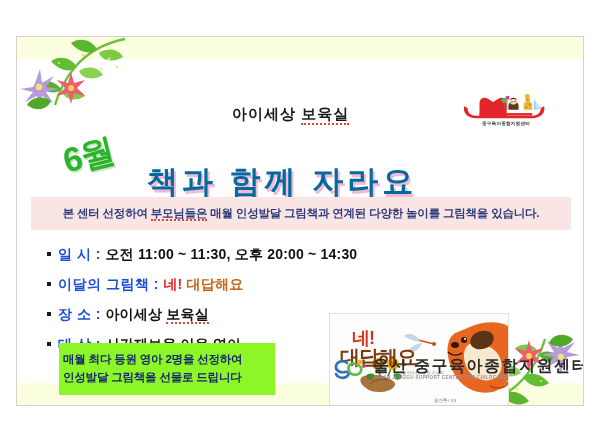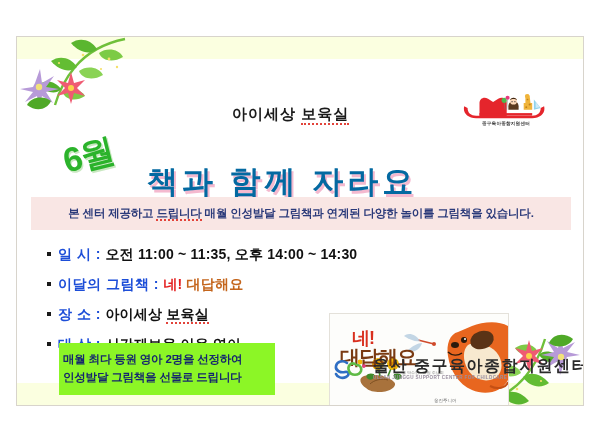--- a/index.html
+++ b/index.html
@@ -395,30 +395,30 @@
         <g>
           <path d="M88 10 L96 20 L88 22 Z" fill="#8fd3ec"></path>
           <path d="M90 13 L95 19 L90 20 Z" fill="#cfeaf6"></path>
         </g>
       </svg>
       <div class="logo-cap">중구육아종합지원센터</div>
     </div>
 
     <div class="desc-band">
       <div class="line">
-        <span>본 센터 제공하고 </span><span class="spell">드립니다</span><span> 매월 인성발달 그림책과 연계된 다양한 놀이를 그림책을 있습니다.</span>
+        <span>본 센터 선정하여 </span><span class="spell">부모님들은</span><span> 매월 인성발달 그림책과 연계된 다양한 놀이를 그림책을 있습니다.</span>
       </div>
     </div>
 
     <div class="info-list">
 
       <div class="info-row">
         <span class="dot"></span>
         <span class="label">일  시 :</span>&nbsp;
-        <span class="value">오전 11:00 ~ 11:35, 오후 14:00 ~ 14:30</span>
+        <span class="value">오전 11:00 ~ 11:30, 오후 20:00 ~ 14:30</span>
       </div>
 
       <div class="info-row">
         <span class="dot"></span>
         <span class="label">이달의 그림책 :</span>&nbsp;
         <span class="value">
           <span class="hl-red">네!</span>
           <span class="hl-orange">대답해요</span>
         </span>
       </div>

